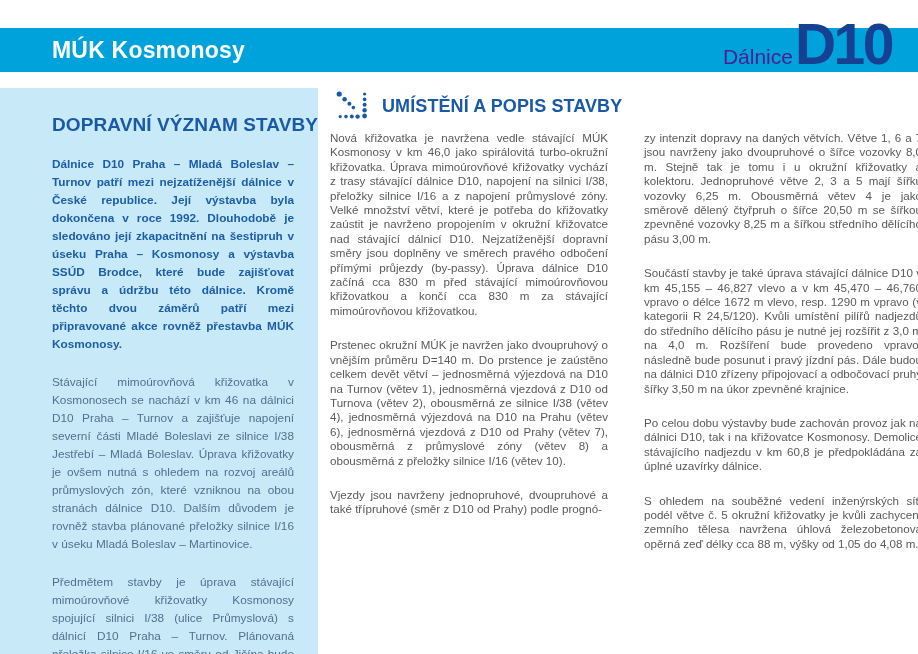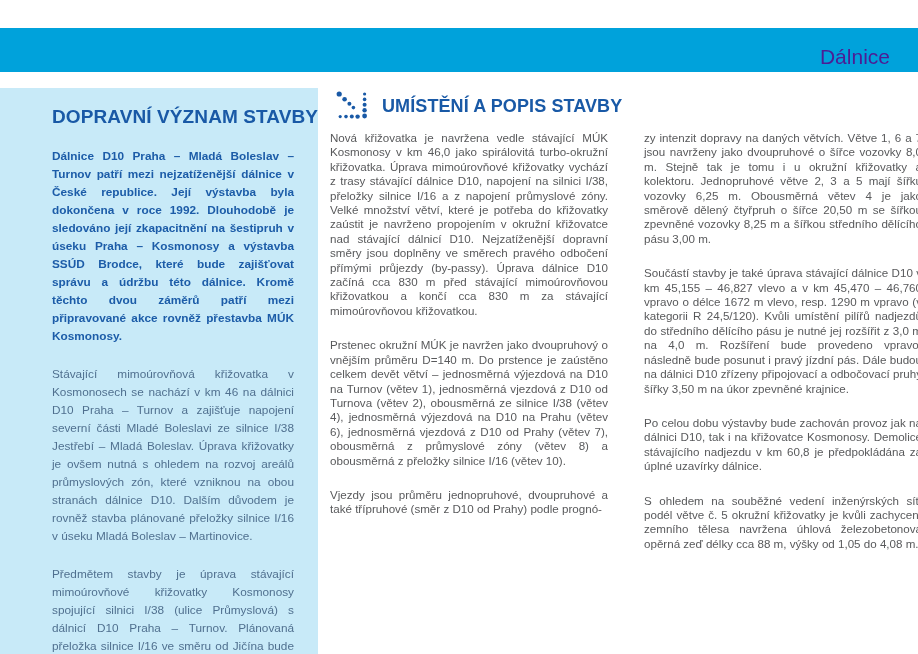--- a/index.html
+++ b/index.html
@@ -55,21 +55,21 @@
   
   .sidebar {
     position: absolute;
     left: 0; top: 88px;
     width: 318px; height: 566px;
     background: #C8EAF8;
     box-sizing: border-box;
     padding: 14px 24px 0 52px;
   }
   .sidebar h2 {
-    margin: 4px 0 19px 0;
+    margin: 12px 0 19px 0;
     color: #1959A6;
     font-size: 19px;
     font-weight: bold;
     letter-spacing: 0.1px;
     white-space: nowrap;
   }
   .sidebar p {
     margin: 0 0 20px 0;
     font-size: 11.8px;
     line-height: 18px;
@@ -117,22 +117,24 @@
     line-height: 14.4px;
     text-align: justify;
   }
 </style>
 </head>
 <body>
 
 <div class="page">
 
   <div class="header-bar">
+    <div class="header-title">MÚK Kosmonosy</div>
     <div class="header-right">
       <span class="road-label">Dálnice</span>
+      <span class="road-number">D10</span>
     </div>
   </div>
 
   <div class="sidebar">
     <h2>DOPRAVNÍ VÝZNAM STAVBY</h2>
     <p class="lead">Dálnice D10 Praha – Mladá Boleslav – Turnov patří mezi nejzatíženější dálnice v České republice. Její výstavba byla dokončena v roce 1992. Dlouhodobě je sledováno její zkapacitnění na šestipruh v úseku Praha – Kosmonosy a výstavba SSÚD Brodce, které bude zajišťovat správu a údržbu této dálnice. Kromě těchto dvou záměrů patří mezi připravované akce rovněž přestavba MÚK Kosmonosy.</p>
     <p class="body">Stávající mimoúrovňová křižovatka v Kosmonosech se nachází v km 46 na dálnici D10 Praha – Turnov a zajišťuje napojení severní části Mladé Boleslavi ze silnice I/38 Jestřebí – Mladá Boleslav. Úprava křižovatky je ovšem nutná s ohledem na rozvoj areálů průmyslových zón, které vzniknou na obou stranách dálnice D10. Dalším důvodem je rovněž stavba plánované přeložky silnice I/16 v úseku Mladá Boleslav – Martinovice.</p>
     <p class="body">Předmětem stavby je úprava stávající mimoúrovňové křižovatky Kosmonosy spojující silnici I/38 (ulice Průmyslová) s dálnicí D10 Praha – Turnov. Plánovaná přeložka silnice I/16 ve směru od Jičína bude zaústěna do MÚK Kosmonosy současně se samostatným napojením nových areálů průmyslové zóny. Velké množství větví, které je třeba do křižovatky zaústit, je navrženo propojením v okružní křižovatce nad stávající dálnicí D10.</p>
   </div>
 
@@ -158,21 +160,21 @@
           <circle cx="21.6" cy="25.6" r="2.2"></circle>
         </g>
       </svg>
     </span>
     <span class="title">UMÍSTĚNÍ A POPIS STAVBY</span>
   </div>
 
   <div class="text-col col-left">
     <p>Nová křižovatka je navržena vedle stávající MÚK Kosmonosy v km 46,0 jako spirálovitá turbo-okružní křižovatka. Úprava mimoúrovňové křižovatky vychází z trasy stávající dálnice D10, napojení na silnici I/38, přeložky silnice I/16 a z napojení průmyslové zóny. Velké množství větví, které je potřeba do křižovatky zaústit je navrženo propojením v okružní křižovatce nad stávající dálnicí D10. Nejzatíženější dopravní směry jsou doplněny ve směrech pravého odbočení přímými průjezdy (by-passy). Úprava dálnice D10 začíná cca 830 m před stávající mimoúrovňovou křižovatkou a končí cca 830 m za stávající mimoúrovňovou křižovatkou.</p>
     <p>Prstenec okružní MÚK je navržen jako dvoupruhový o vnějším průměru D=140 m. Do prstence je zaústěno celkem devět větví – jednosměrná výjezdová na D10 na Turnov (větev 1), jednosměrná vjezdová z D10 od Turnova (větev 2), obousměrná ze silnice I/38 (větev 4), jednosměrná výjezdová na D10 na Prahu (větev 6), jednosměrná vjezdová z D10 od Prahy (větev 7), obousměrná z průmyslové zóny (větev 8) a obousměrná z přeložky silnice I/16 (větev 10).</p>
-    <p>Vjezdy jsou průměru jednopruhové, dvoupruhové a také třípruhové (směr z D10 od Prahy) podle prognó-</p>
+    <p>Vjezdy jsou navrženy jednopruhové, dvoupruhové a také třípruhové (směr z D10 od Prahy) podle prognó-</p>
   </div>
 
   <div class="text-col col-right">
     <p>zy intenzit dopravy na daných větvích. Větve 1, 6 a 7 jsou navrženy jako dvoupruhové o šířce vozovky 8,0 m. Stejně tak je tomu i u okružní křižovatky a kolektoru. Jednopruhové větve 2, 3 a 5 mají šířku vozovky 6,25 m. Obousměrná větev 4 je jako směrově dělený čtyřpruh o šířce 20,50 m se šířkou zpevněné vozovky 8,25 m a šířkou středního dělícího pásu 3,00 m.</p>
     <p>Součástí stavby je také úprava stávající dálnice D10 v km 45,155 – 46,827 vlevo a v km 45,470 – 46,760 vpravo o délce 1672 m vlevo, resp. 1290 m vpravo (v kategorii R 24,5/120). Kvůli umístění pilířů nadjezdů do středního dělícího pásu je nutné jej rozšířit z 3,0 m na 4,0 m. Rozšíření bude provedeno vpravo, následně bude posunut i pravý jízdní pás. Dále budou na dálnici D10 zřízeny připojovací a odbočovací pruhy šířky 3,50 m na úkor zpevněné krajnice.</p>
     <p>Po celou dobu výstavby bude zachován provoz jak na dálnici D10, tak i na křižovatce Kosmonosy. Demolice stávajícího nadjezdu v km 60,8 je předpokládána za úplné uzavírky dálnice.</p>
     <p>S ohledem na souběžné vedení inženýrských sítí podél větve č. 5 okružní křižovatky je kvůli zachycení zemního tělesa navržena úhlová železobetonová opěrná zeď délky cca 88 m, výšky od 1,05 do 4,08 m.</p>
   </div>
 
 </div>

